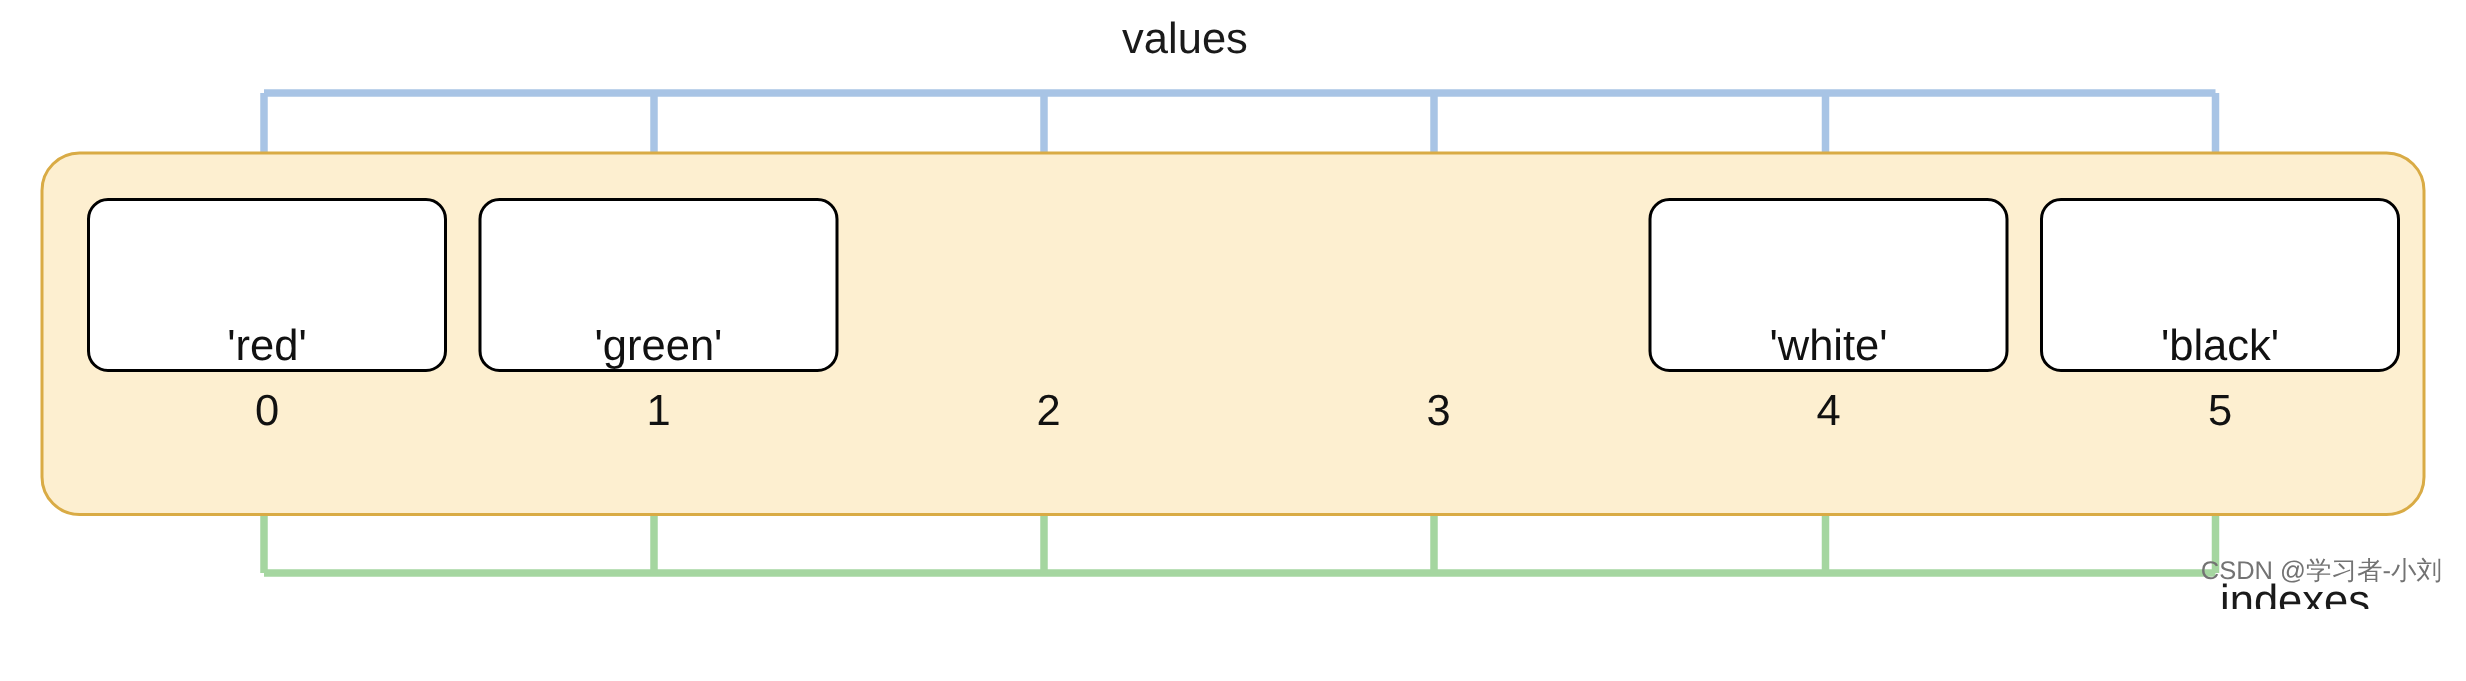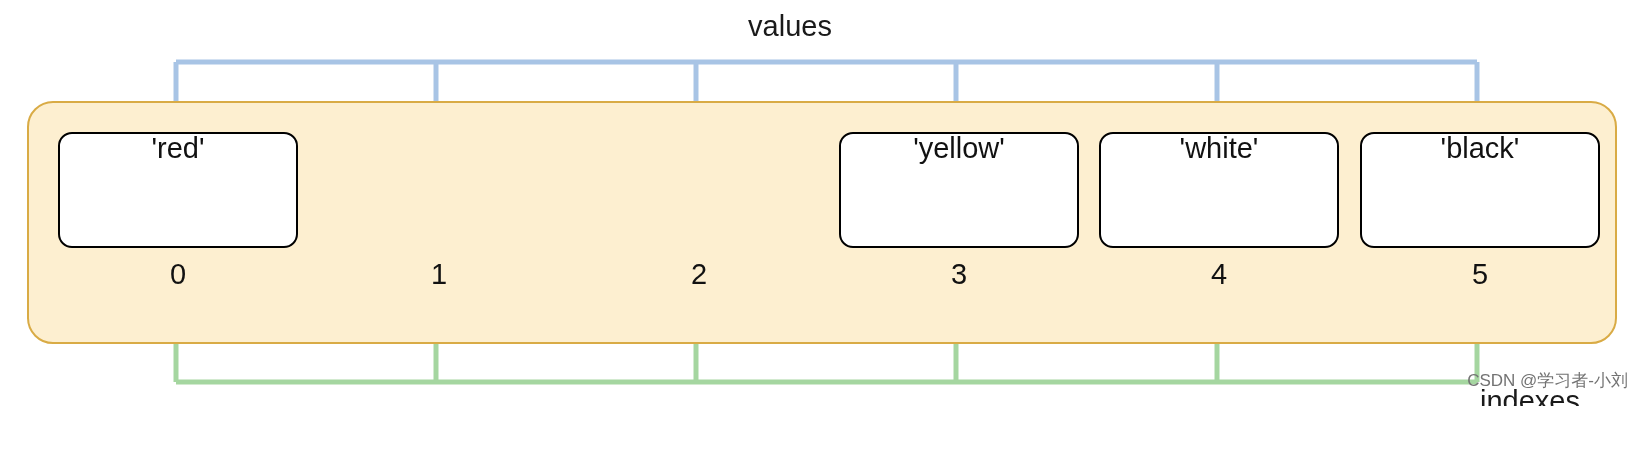--- a/index.html
+++ b/index.html
@@ -59,21 +59,21 @@
   .cell {
     position: absolute;
     top: 29px;
     width: 240px;
     height: 116px;
     background: #ffffff;
     border: 2.5px solid #000000;
     border-radius: 14px;
     box-sizing: border-box;
     display: flex;
-    align-items: flex-start;
+    align-items: flex-end;
     justify-content: center;
   }
   .cell-text {
     font-size: 29px;
     color: #111111;
     line-height: 1;
   }
   .index {
     position: absolute;
     top: 157px;
@@ -128,22 +128,22 @@
       <path d="M1217,382 L1217,298" marker-end="url(#greenhead)"></path>
       <path d="M1477,382 L1477,298" marker-end="url(#greenhead)"></path>
     </g>
   </svg>
 
   <div id="array-container">
 
     <div class="cell" style="left:29px">
       <span class="cell-text">'red'</span>
     </div>
-    <div class="cell" style="left:810px">
-      <span class="cell-text">'yellow'</span>
+    <div class="cell" style="left:290px">
+      <span class="cell-text">'green'</span>
     </div>
     <div class="cell" style="left:1331px">
       <span class="cell-text">'black'</span>
     </div>
     <div class="cell" style="left:1070px">
       <span class="cell-text">'white'</span>
     </div>
 
     <div class="index" style="left:29px">0</div>
     <div class="index" style="left:290px">1</div>

